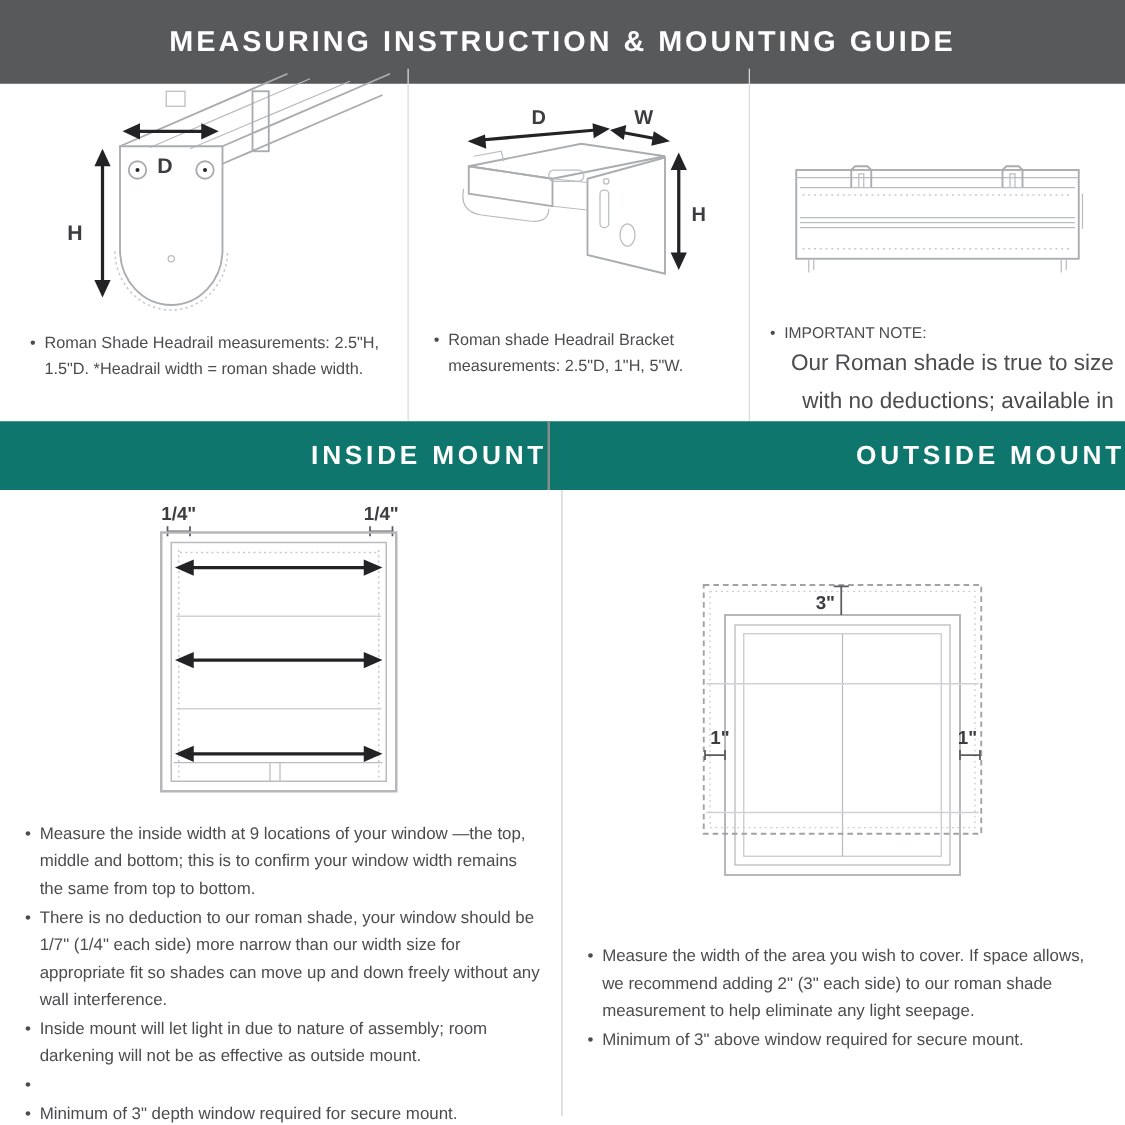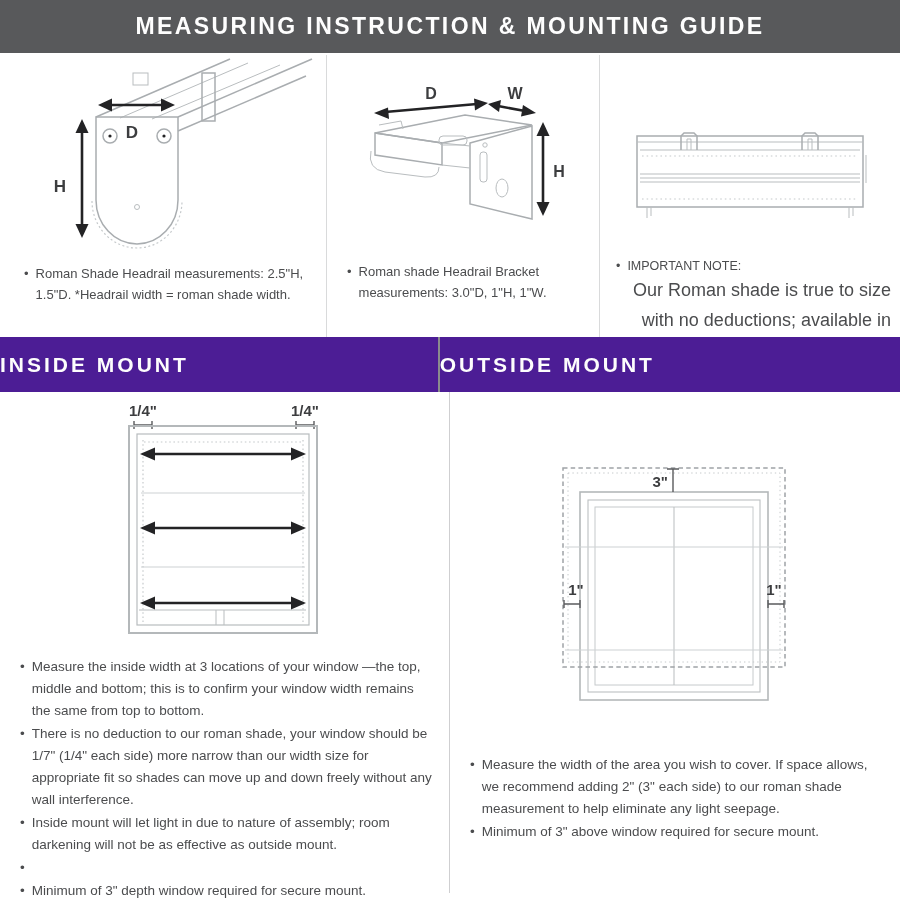--- a/index.html
+++ b/index.html
@@ -7,21 +7,21 @@
   body {
     font-family: "Liberation Sans", sans-serif;
     color: #4b4c4e;
     position: relative;
     overflow: hidden;
   }
   .page { position: absolute; inset: 0; background: #fff; }
 
   
   .main-header {
-    position: absolute; top: 0; left: 0; width: 900px; height: 53px;
+    position: absolute; top: 0; left: 0; width: 900px; height: 67px;
     background: #58595b; display: flex; align-items: center; justify-content: center;
   }
   .main-header span {
     color: #fefefe; font-size: 23px; font-weight: bold; letter-spacing: 2.4px;
   }
 
   
   .top-section { position: absolute; top: 55px; left: 0; width: 900px; height: 282px; display: flex; }
   .top-col { position: relative; height: 282px; }
   .top-col1 { width: 327px; border-right: 1px solid #d9dadb; }
@@ -33,21 +33,21 @@
   .bullet-dot { flex: 0 0 auto; margin-right: 7px; }
   .top-col1 .text-block { padding: 8px 18px 0 24px; }
   .top-col2 .text-block { padding: 6px 10px 0 20px; }
   .top-col3 .text-block { padding: 2px 8px 0 16px; font-size: 12.5px; }
   .top-col3 .bullet-row { font-size: 12.5px; line-height: 1.55; }
   .note-body { font-size: 18px; line-height: 1.62; padding-left: 13px; text-align: right; }
 
   
   .mount-headers { position: absolute; top: 337px; left: 0; width: 900px; height: 55px; display: flex; }
   .mount-header {
-    background: #4c1d95; color: #fdfdfd; display: flex; align-items: center; justify-content: flex-start;
+    background: #0f766e; color: #fdfdfd; display: flex; align-items: center; justify-content: flex-end;
     font-size: 21px; font-weight: bold; letter-spacing: 3px;
   }
   .mount-header.left { width: 449px; border-right: 2px solid #8a8b8d; }
   .mount-header.right { width: 470px; }
 
   
   .bottom-section { position: absolute; top: 392px; left: 0; width: 900px; height: 501px; display: flex; }
   .bottom-col { position: relative; height: 501px; }
   .bottom-col.left { width: 450px; border-right: 1px solid #cfcfd1; }
   .bottom-col.right { width: 449px; }
@@ -141,21 +141,21 @@
         <text class="dlabel" x="188" y="44" font-size="16" text-anchor="middle">W</text>
 
         <line class="arrow" x1="216" y1="78" x2="216" y2="150"></line>
         <polygon class="ahead" points="216,67 209.5,81 222.5,81"></polygon>
         <polygon class="ahead" points="216,161 209.5,147 222.5,147"></polygon>
         <text class="dlabel" x="232" y="122" font-size="16" text-anchor="middle">H</text>
       </svg>
       <div class="text-block">
         <div class="bullet-row">
           <span class="bullet-dot">•</span>
-          <span>Roman shade Headrail Bracket measurements: 3.0"D, 1"H, 1"W.</span>
+          <span>Roman shade Headrail Bracket measurements: 2.5"D, 1"H, 5"W.</span>
         </div>
       </div>
     </div>
 
     <div class="top-col top-col3">
       <svg width="299" height="200" viewBox="0 0 299 200">
         <rect class="ln" x="37" y="81" width="226" height="71"></rect>
         <line class="lnt" x1="37" y1="87" x2="263" y2="87"></line>
         <line class="lnt" x1="40" y1="95" x2="260" y2="95"></line>
         <line class="dots" x1="42" y1="101" x2="258" y2="101" stroke-dasharray="1.6,3"></line>
@@ -224,21 +224,21 @@
         <line class="arrow" x1="152" y1="136" x2="294" y2="136"></line>
         <polygon class="ahead" points="140,136 155,129.5 155,142.5"></polygon>
         <polygon class="ahead" points="306,136 291,129.5 291,142.5"></polygon>
         <line class="arrow" x1="152" y1="211" x2="294" y2="211"></line>
         <polygon class="ahead" points="140,211 155,204.5 155,217.5"></polygon>
         <polygon class="ahead" points="306,211 291,204.5 291,217.5"></polygon>
       </svg>
       <div class="bottom-bullets">
         <div class="bullet-row">
           <span class="bullet-dot">•</span>
-          <span>Measure the inside width at 3 locations of your window —the top, middle and bottom; this is to confirm your window width remains the same from top to bottom.</span>
+          <span>Measure the inside width at 9 locations of your window —the top, middle and bottom; this is to confirm your window width remains the same from top to bottom.</span>
         </div>
         <div class="bullet-row">
           <span class="bullet-dot">•</span>
           <span>There is no deduction to our roman shade, your window should be 1/7" (1/4" each side) more narrow than our width size for appropriate fit so shades can move up and down freely without any wall interference.</span>
         </div>
         <div class="bullet-row">
           <span class="bullet-dot">•</span>
           <span>Inside mount will let light in due to nature of assembly; room darkening will not be as effective as outside mount.</span>
         </div>
         <div class="bullet-row">

